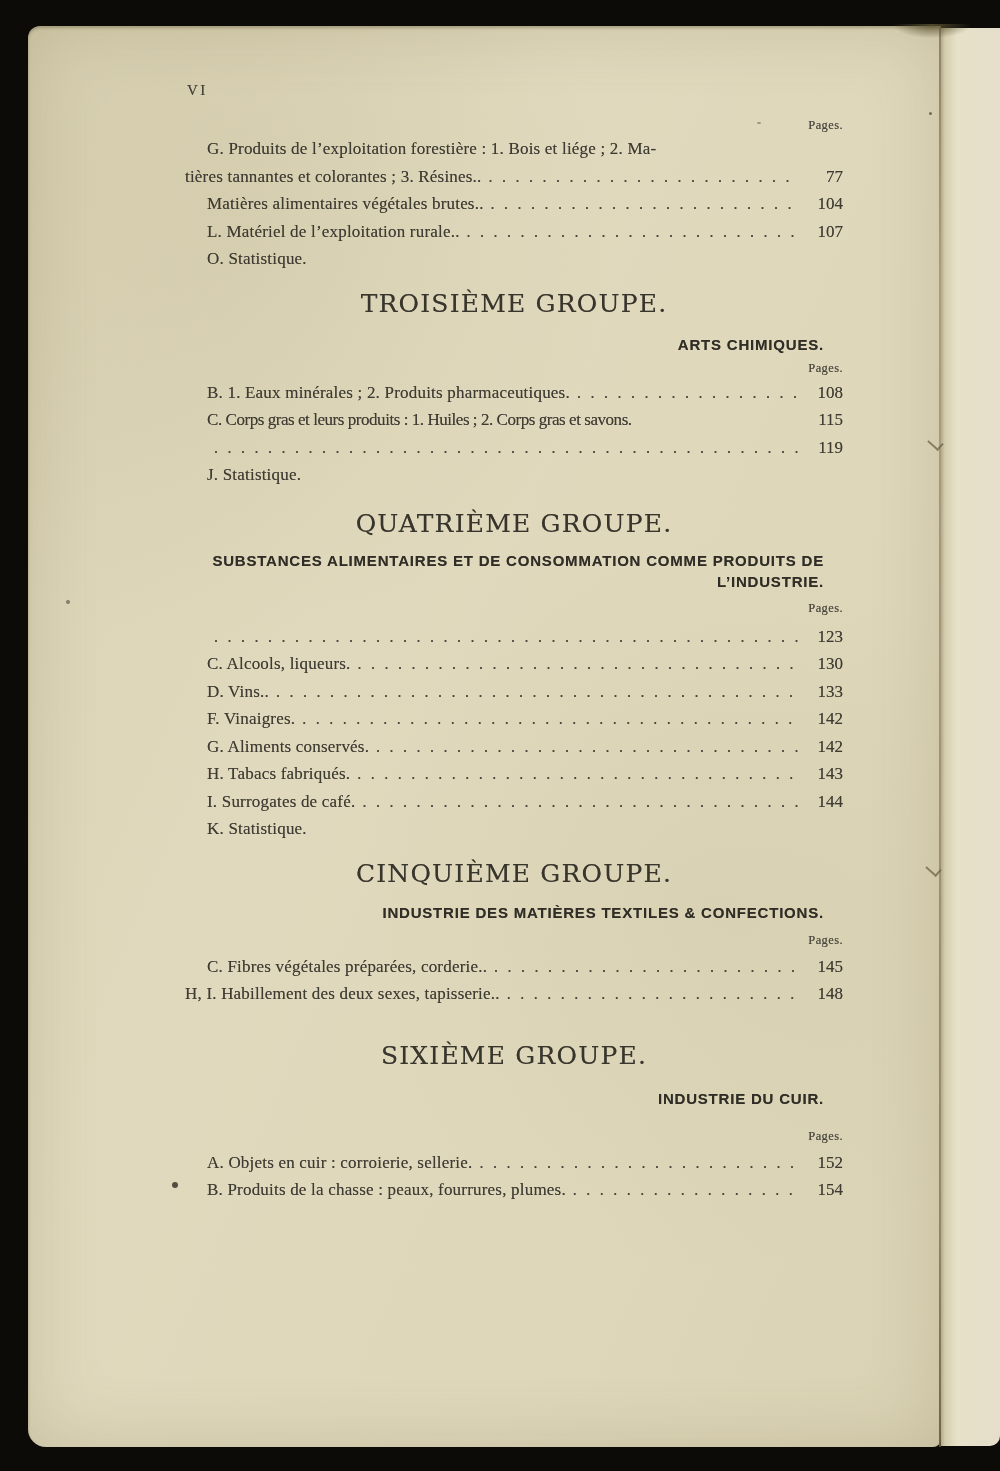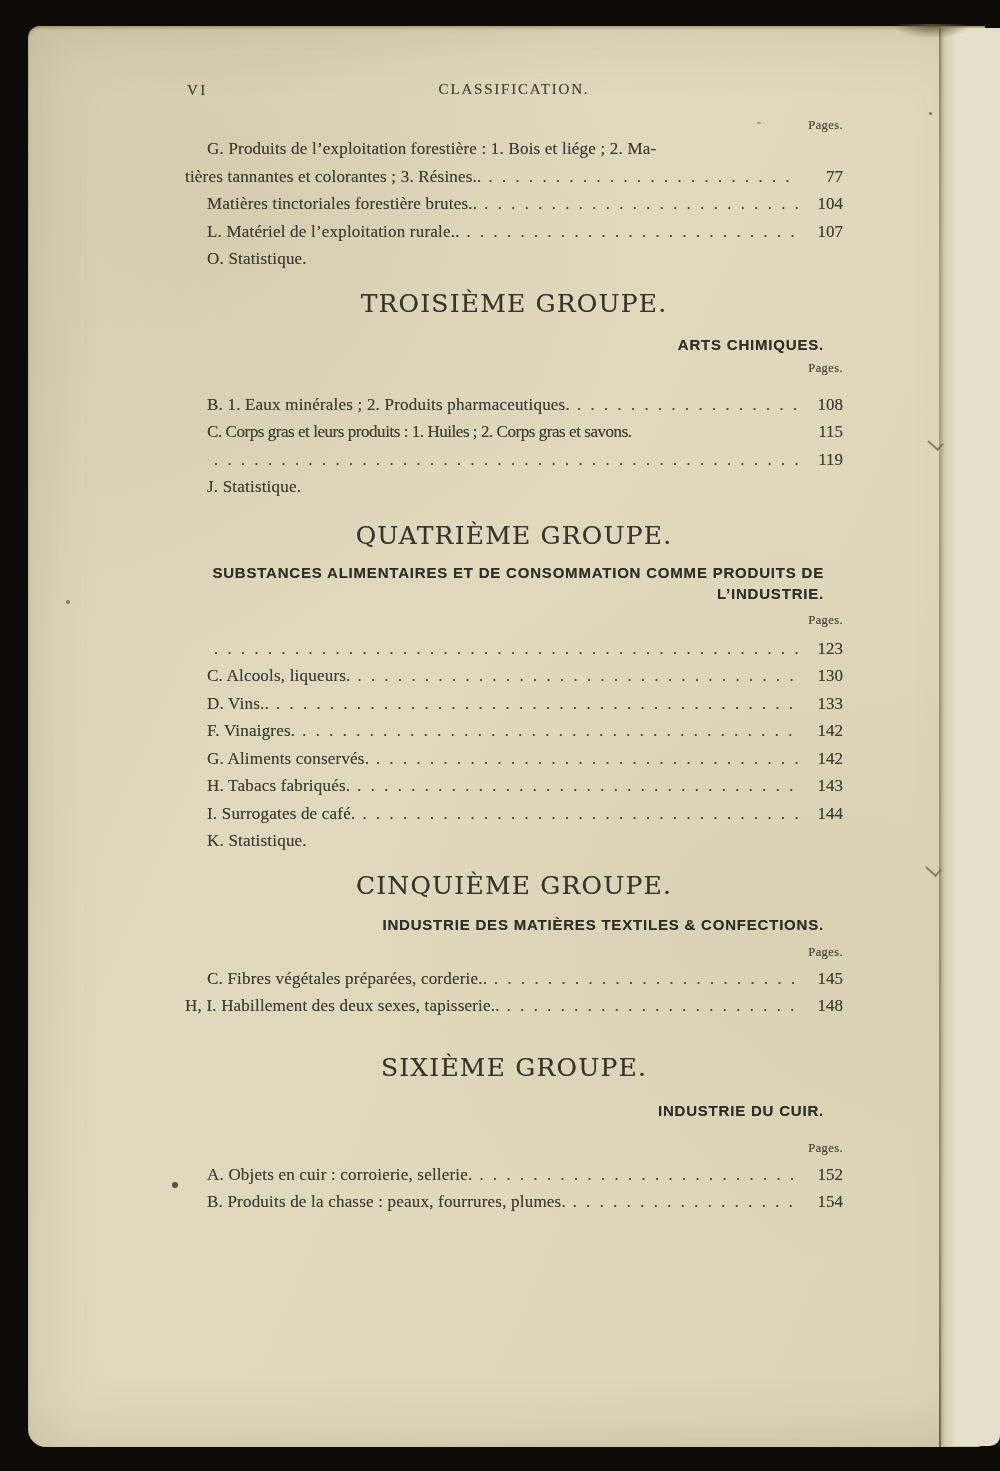--- a/index.html
+++ b/index.html
@@ -10,21 +10,20 @@
   }
   
   .sheet {
     position:absolute; left:28px; top:26px; width:913px; height:1421px;
     background:
       radial-gradient(ellipse 70% 50% at 22% 14%, rgba(150,135,90,0.10), rgba(150,135,90,0) 60%),
       radial-gradient(ellipse 60% 40% at 75% 62%, rgba(150,135,90,0.07), rgba(150,135,90,0) 65%),
       linear-gradient(113deg, #d8d1b2 0%, #e0d9bd 35%, #ded7ba 70%, #d9d2b3 100%);
     border-radius:12px 0 8px 18px;
     box-shadow: inset 0 0 70px rgba(110,96,55,0.20), inset 0 2px 3px rgba(95,85,48,0.38);
-    padding-left: 44px;
   }
   
   .next-page {
     position:absolute; left:941px; top:28px; width:59px; height:1418px;
     background: linear-gradient(to right, #b4ab8c 0px, #d4cdad 4px, #e7e1c9 16px, #e4decb 100%);
     border-radius:0 0 10px 0;
   }
   .fold-line {
     position:absolute; left:939px; top:27px; width:2px; height:1420px;
     background: linear-gradient(to bottom, #877d5e, #a59b7a 18%, #998f6e 55%, #8a8160 85%, #665d40);
@@ -77,21 +76,21 @@
   .row .lead { flex:1 1 auto; overflow:hidden; margin-left:7px; margin-right:4px; }
   .row .dots { letter-spacing:9.5px; font-size:16px; color:#46433b; }
   .row .pg { flex:0 0 40px; text-align:right; }
 
   
   .s0 .pages-label { margin-top:16px; }
   .s0 .rows        { margin-top:2px; }
   .s1 .groupe      { margin-top:14px; }
   .s1 .subhead     { margin-top:14px; }
   .s1 .pages-label { margin-top:6px; }
-  .s1 .rows        { margin-top:15px; }
+  .s1 .rows        { margin-top:3px; }
   .s2 .groupe      { margin-top:18px; }
   .s2 .subhead     { margin-top:10px; }
   .s2 .pages-label { margin-top:9px; }
   .s2 .rows        { margin-top:7px; }
   .s3 .groupe      { margin-top:14px; }
   .s3 .subhead     { margin-top:12px; }
   .s3 .pages-label { margin-top:10px; }
   .s3 .rows        { margin-top:5px; }
   .s4 .groupe      { margin-top:31px; }
   .s4 .subhead     { margin-top:16px; }
@@ -101,36 +100,35 @@
 </head>
 <body>
 
 <div class="stage">
 
   <div class="sheet">
     <div class="content">
 
       <div class="running-head">
         <span class="folio">VI</span>
-        <span class="running-title">CLASSIFICATION.</span>
       </div>
 
       <section class="sec s0">
         <div class="pages-label">Pages.</div>
         <div class="rows">
           <div class="row">
             <span class="t">G. Produits de l’exploitation forestière : 1. Bois et liége ; 2. Ma-</span>
           </div>
           <div class="row flush">
             <span class="t">tières tannantes et colorantes ; 3. Résines..</span>
             <span class="lead"><span class="dots">.............................................</span></span>
             <span class="pg">77</span>
           </div>
           <div class="row">
-            <span class="t">Matières tinctoriales forestière brutes..</span>
+            <span class="t">Matières alimentaires végétales brutes..</span>
             <span class="lead"><span class="dots">.............................................</span></span>
             <span class="pg">104</span>
           </div>
           <div class="row">
             <span class="t">L. Matériel de l’exploitation rurale..</span>
             <span class="lead"><span class="dots">.............................................</span></span>
             <span class="pg">107</span>
           </div>
           <div class="row">
             <span class="t">O. Statistique.</span>

